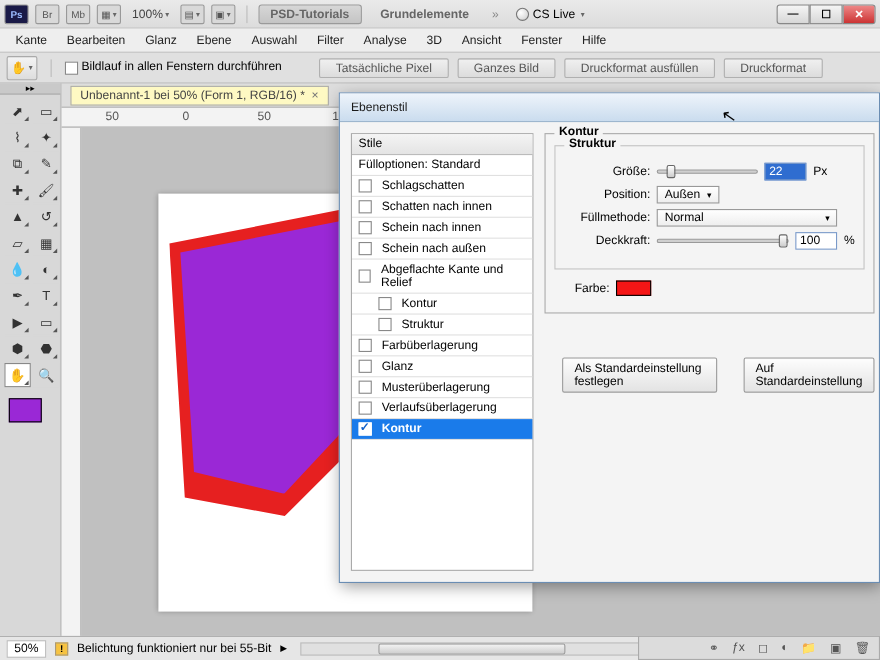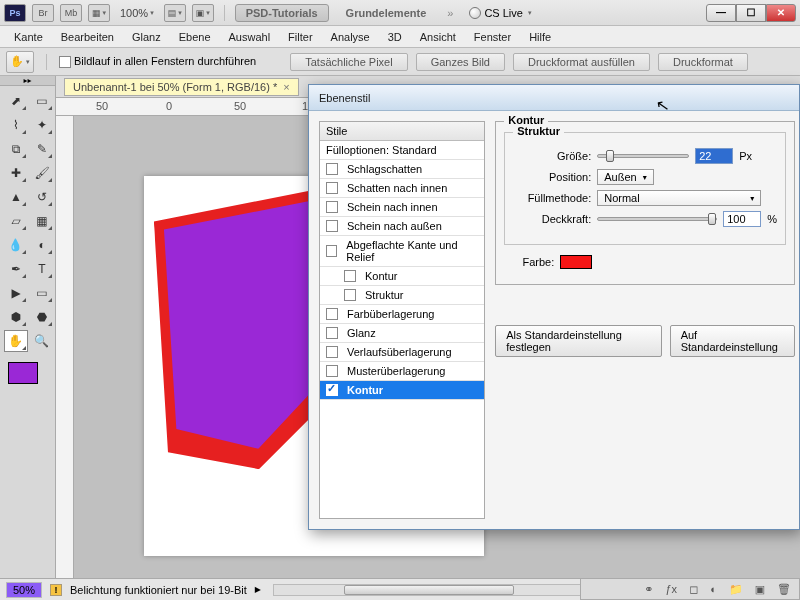--- a/index.html
+++ b/index.html
@@ -39,21 +39,21 @@
 .ruler-h { height: 18px; background: #f3f3f3; border-bottom: 1px solid #aaa; position: relative; font-size: 8px; color: #555; overflow: hidden; }
 .ruler-h span { position: absolute; top: 2px; }
 .doc-body { flex:1; display:flex; }
 .ruler-v { width: 18px; background: #f3f3f3; border-right:1px solid #aaa; }
 .canvas-wrap { flex:1; background:#c0c0c0; position:relative; overflow:hidden;}
 .canvas { position:absolute; left:70px; top:60px; width:340px; height:380px; background:#fff; box-shadow:0 0 5px rgba(0,0,0,0.3);}
 .shape { position:absolute; left:-10px; top:10px; width:300px; height:280px;}
 .shape .outer { position:absolute; inset:0; background:#e62020; transform:skewY(-5deg) rotate(-2deg); clip-path: polygon(8% 7%, 95% 0%, 100% 68%, 75% 100%, 62% 80%, 40% 100%, 10% 90%);}
 .shape .inner { position:absolute; left:12px; top:12px; right:18px; bottom:20px; background:#9a28d6; transform:skewY(-5deg) rotate(-2deg); clip-path: polygon(8% 7%, 95% 0%, 100% 68%, 75% 100%, 62% 78%, 40% 100%, 10% 88%);}
 .statusbar { height:22px; background:#e6e6e6; border-top:1px solid #aaa; display:flex; align-items:center; gap:8px; padding:0 6px; font-size:10px;}
-.status-field { border:1px solid #bbb; background:#8b5cf6; padding:1px 6px;}
+.status-field { border:1px solid #bbb; background:#ffffff; padding:1px 6px;}
 .warn { width:12px;height:12px;background:#f6c342;border:1px solid #a97; display:inline-block; text-align:center; font-weight:bold; font-size:9px; line-height:10px;}
 .scrollbar-h { height:12px; background:#e0e0e0; border:1px solid #bbb; position:relative; flex:1; margin:0 4px;}
 .scroll-thumb { position:absolute; left:70px; width:170px; top:0; bottom:0; background:linear-gradient(#f2f2f2,#cfcfcf); border:1px solid #9c9c9c; border-radius:2px;}
 
 .dialog { position:absolute; left:308px; top:84px; width:492px; height:446px; background:#f4f4f4; border:1px solid #6a8db3; box-shadow: 2px 4px 14px rgba(0,0,0,0.4); }
 .dlg-title { height: 26px; background: linear-gradient(#eef4fb,#cadcee); border-bottom:1px solid #9db6ce; padding:0 10px; display:flex; align-items:center; color:#1a1a1a;}
 .cursor { position:absolute; left:656px; top:96px; font-size:16px; color:#000; pointer-events:none; transform:rotate(-10deg);}
 .dlg-body { display:flex; height: calc(100% - 26px); padding:10px 0 10px 10px; gap:10px;}
 .styles-col { width:180px; border:1px solid #aaa; background:#fff; display:flex; flex-direction:column;}
 .styles-head { background:linear-gradient(#f4f4f4,#e4e4e4); border-bottom:1px solid #bbb; padding:3px 6px;}
@@ -69,21 +69,21 @@
 .row { display:flex; align-items:center; margin:5px 0; gap:6px; }
 .lbl { width:78px; text-align:right; display:inline-block; }
 .slider { flex:0 0 92px; height:4px; background:#cfcfcf; border:1px solid #999; position:relative; border-radius:2px; }
 .thumb { position:absolute; width:8px; height:12px; background:linear-gradient(#fff,#ccc); border:1px solid #666; border-radius:2px; top:-5px;}
 .num-input { width:38px; border:1px solid #7a9ac9; background:#fff; padding:1px 3px; text-align:left; }
 .num-input.sel { background:#2f6dd0; color:#fff;}
 .dd { border:1px solid #999; background:linear-gradient(#fff,#eee); padding:1px 6px; display:inline-flex; align-items:center; gap:6px; }
 .dd::after { content:"▾"; font-size:8px;}
 .dd.wide { width: 164px; justify-content:space-between;}
 .color-sw { width:32px; height:14px; background:#f51616; border:1px solid #000; display:inline-block;}
-.btn { padding:3px 10px; background:linear-gradient(#fdfdfd,#e3e3e3); border:1px solid #9a9a9a; border-radius:2px;}
+.btn { padding:3px 10px; background:linear-gradient(#fdfdfd,#e3e3e3); border:1px solid #9a9a9a; border-radius:2px;margin-left:16px;}
 .panel-bottom { position:absolute; right:0; bottom:0; width:220px; height:22px; background:#dcdcdc; border:1px solid #aaa; display:flex; align-items:center; justify-content:flex-end; gap:12px; padding:0 8px; font-size:10px; color:#555;}
 .sep { width:1px; height:16px; background:#bbb; margin:0 4px; }
 </style>
 </head>
 <body>
 
 <div class="titlebar">
   <span class="icon-box ps-icon">Ps</span>
   <span class="icon-box">Br</span>
   <span class="icon-box">Mb</span>
@@ -190,21 +190,21 @@
           </div>
         </div>
       </div>
     </div>
   </div>
 </div>
 
 <div class="statusbar">
   <span class="status-field">50%</span>
   <span class="warn">!</span>
-  <span>Belichtung funktioniert nur bei 19-Bit</span>
+  <span>Belichtung funktioniert nur bei 55-Bit</span>
   <span style="font-size:8px">▶</span>
   <div class="scrollbar-h">
       <div class="scroll-thumb"></div>
     </div>
 </div>
 
 <div class="panel-bottom">
   <span>⚭</span>
   <span>ƒx</span>
   <span>◻</span>
@@ -253,25 +253,25 @@
       <div class="style-row">
           <span class="chk"></span>
           <span>Farbüberlagerung</span>
         </div>
       <div class="style-row">
           <span class="chk"></span>
           <span>Glanz</span>
         </div>
       <div class="style-row">
           <span class="chk"></span>
+          <span>Musterüberlagerung</span>
+        </div>
+      <div class="style-row">
+          <span class="chk"></span>
           <span>Verlaufsüberlagerung</span>
-        </div>
-      <div class="style-row">
-          <span class="chk"></span>
-          <span>Musterüberlagerung</span>
         </div>
       <div class="style-row selected">
           <span class="chk chk-on" style="border-color:#fff"></span>
           <span style="font-weight:bold">Kontur</span>
         </div>
     </div>
 
     <div class="right-col">
       <div class="group">
         <span class="group-title">Kontur</span>

